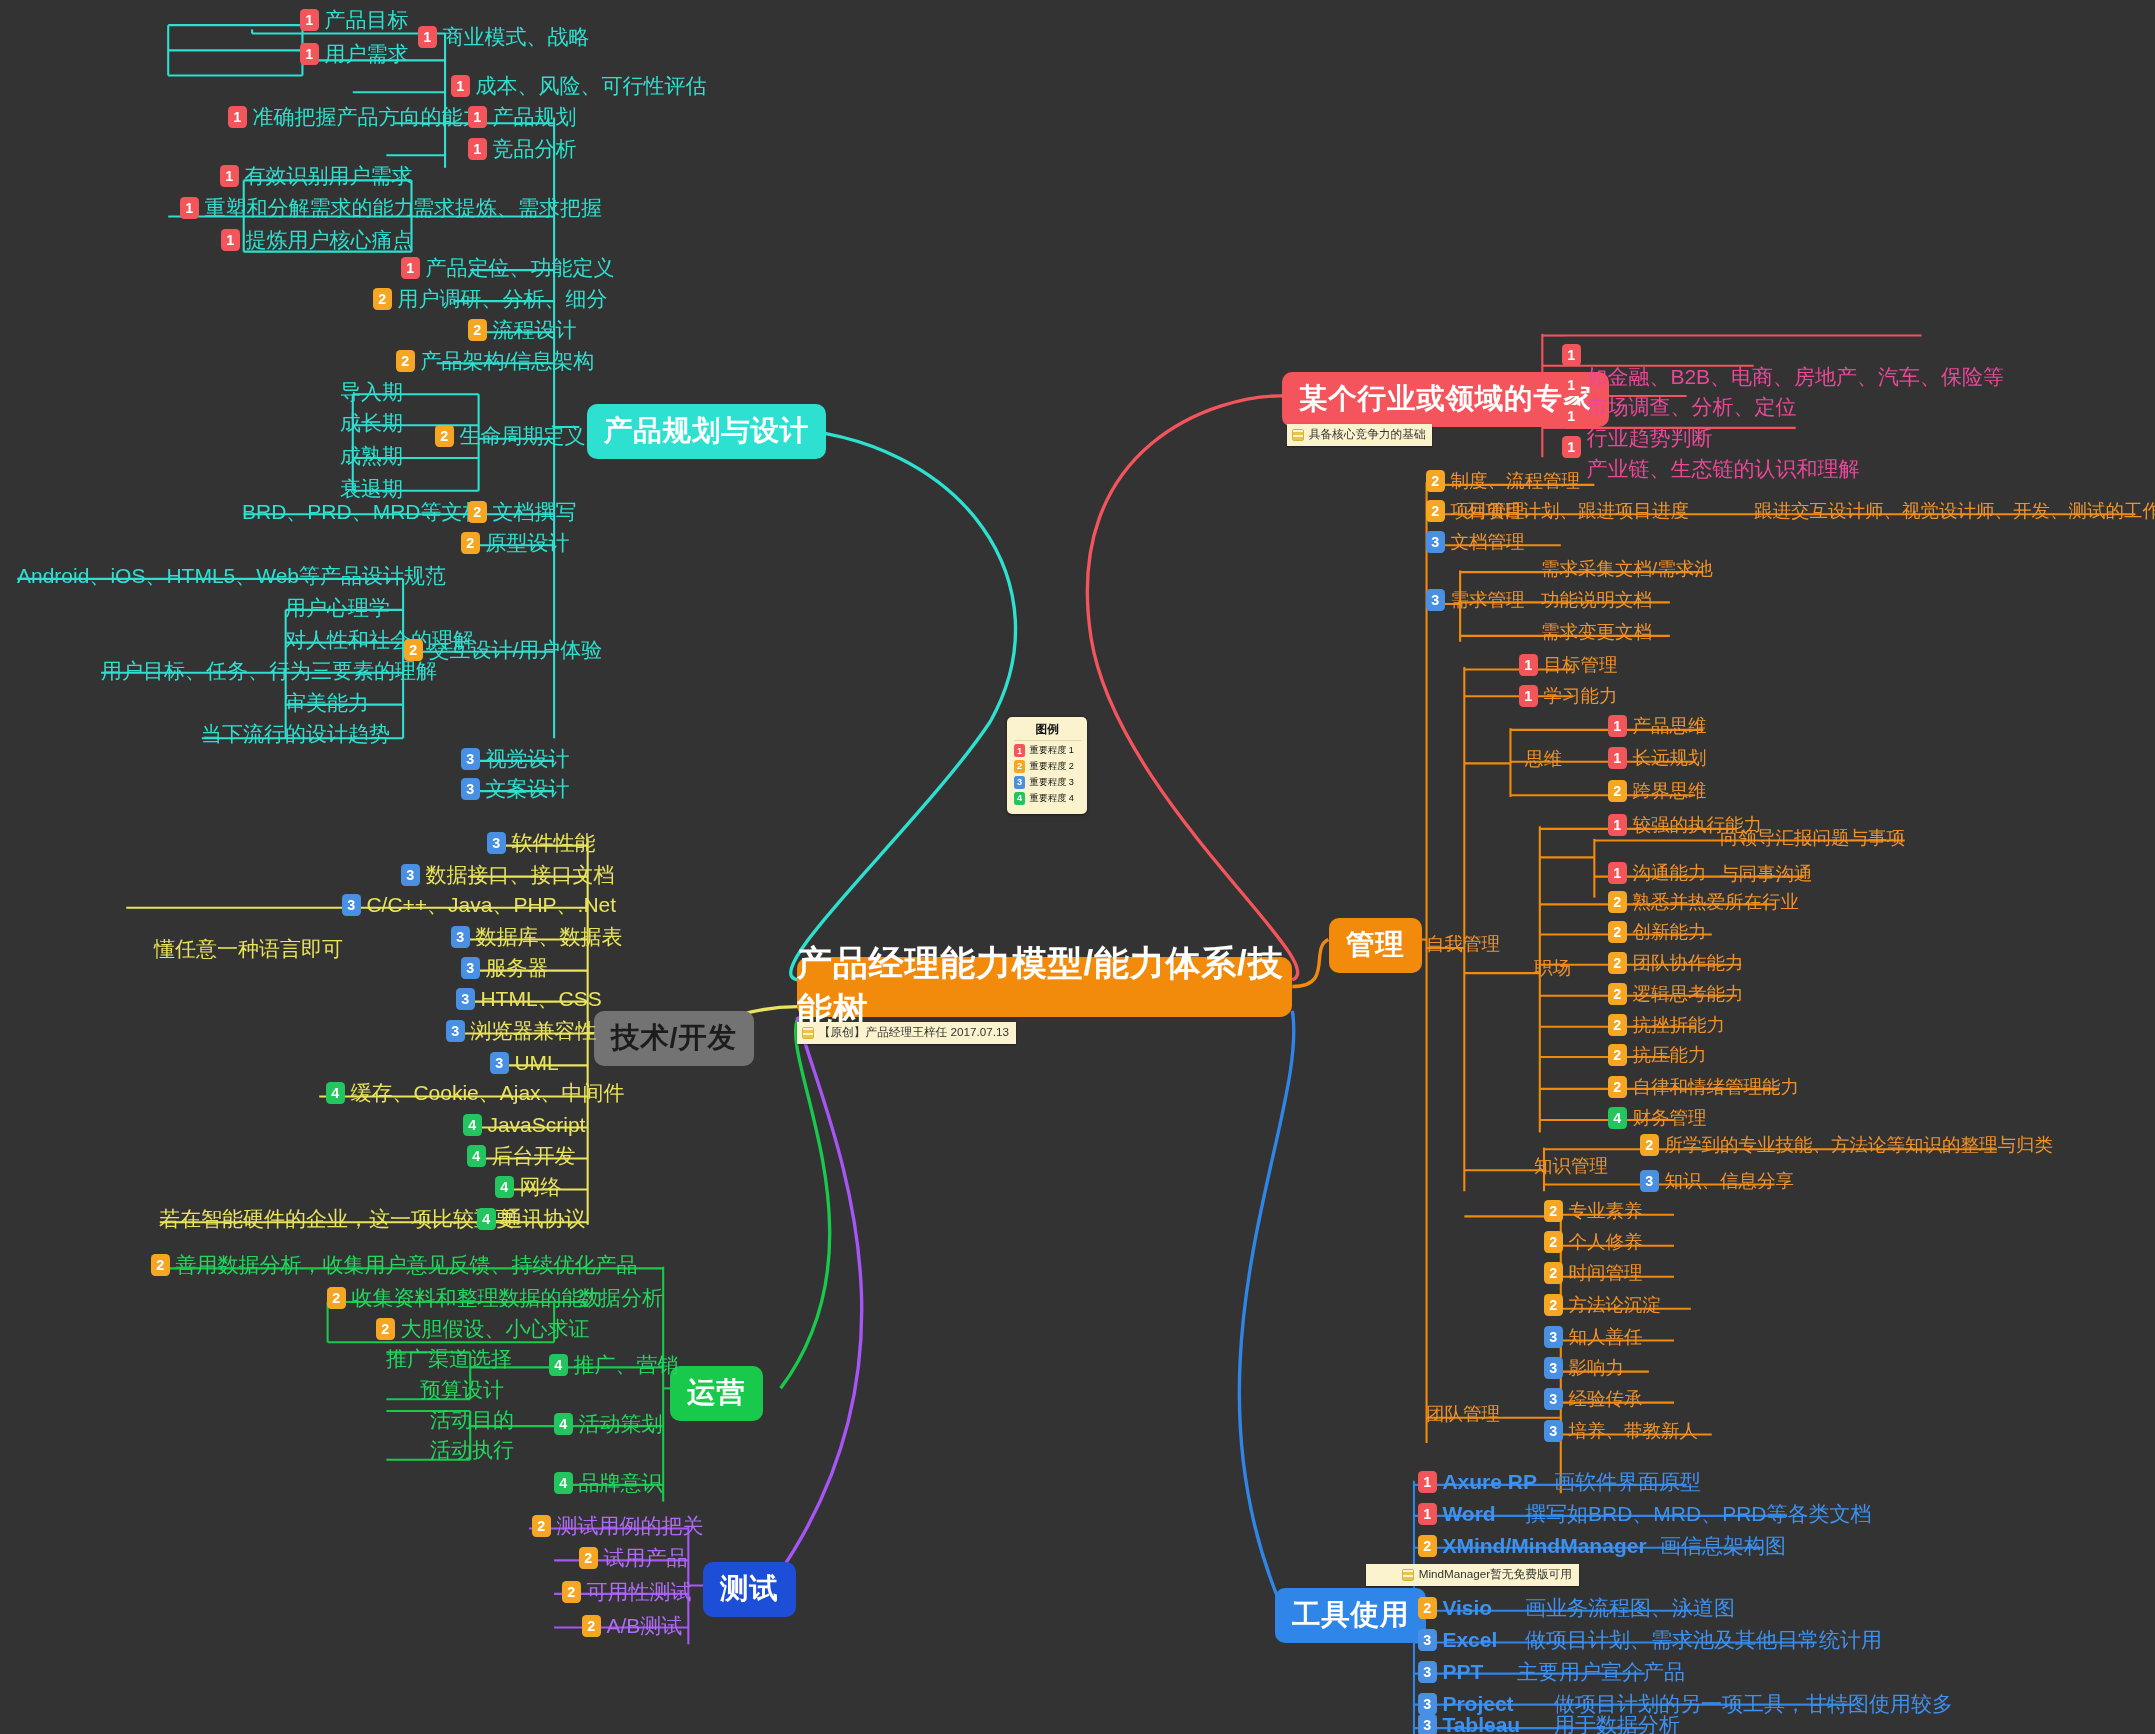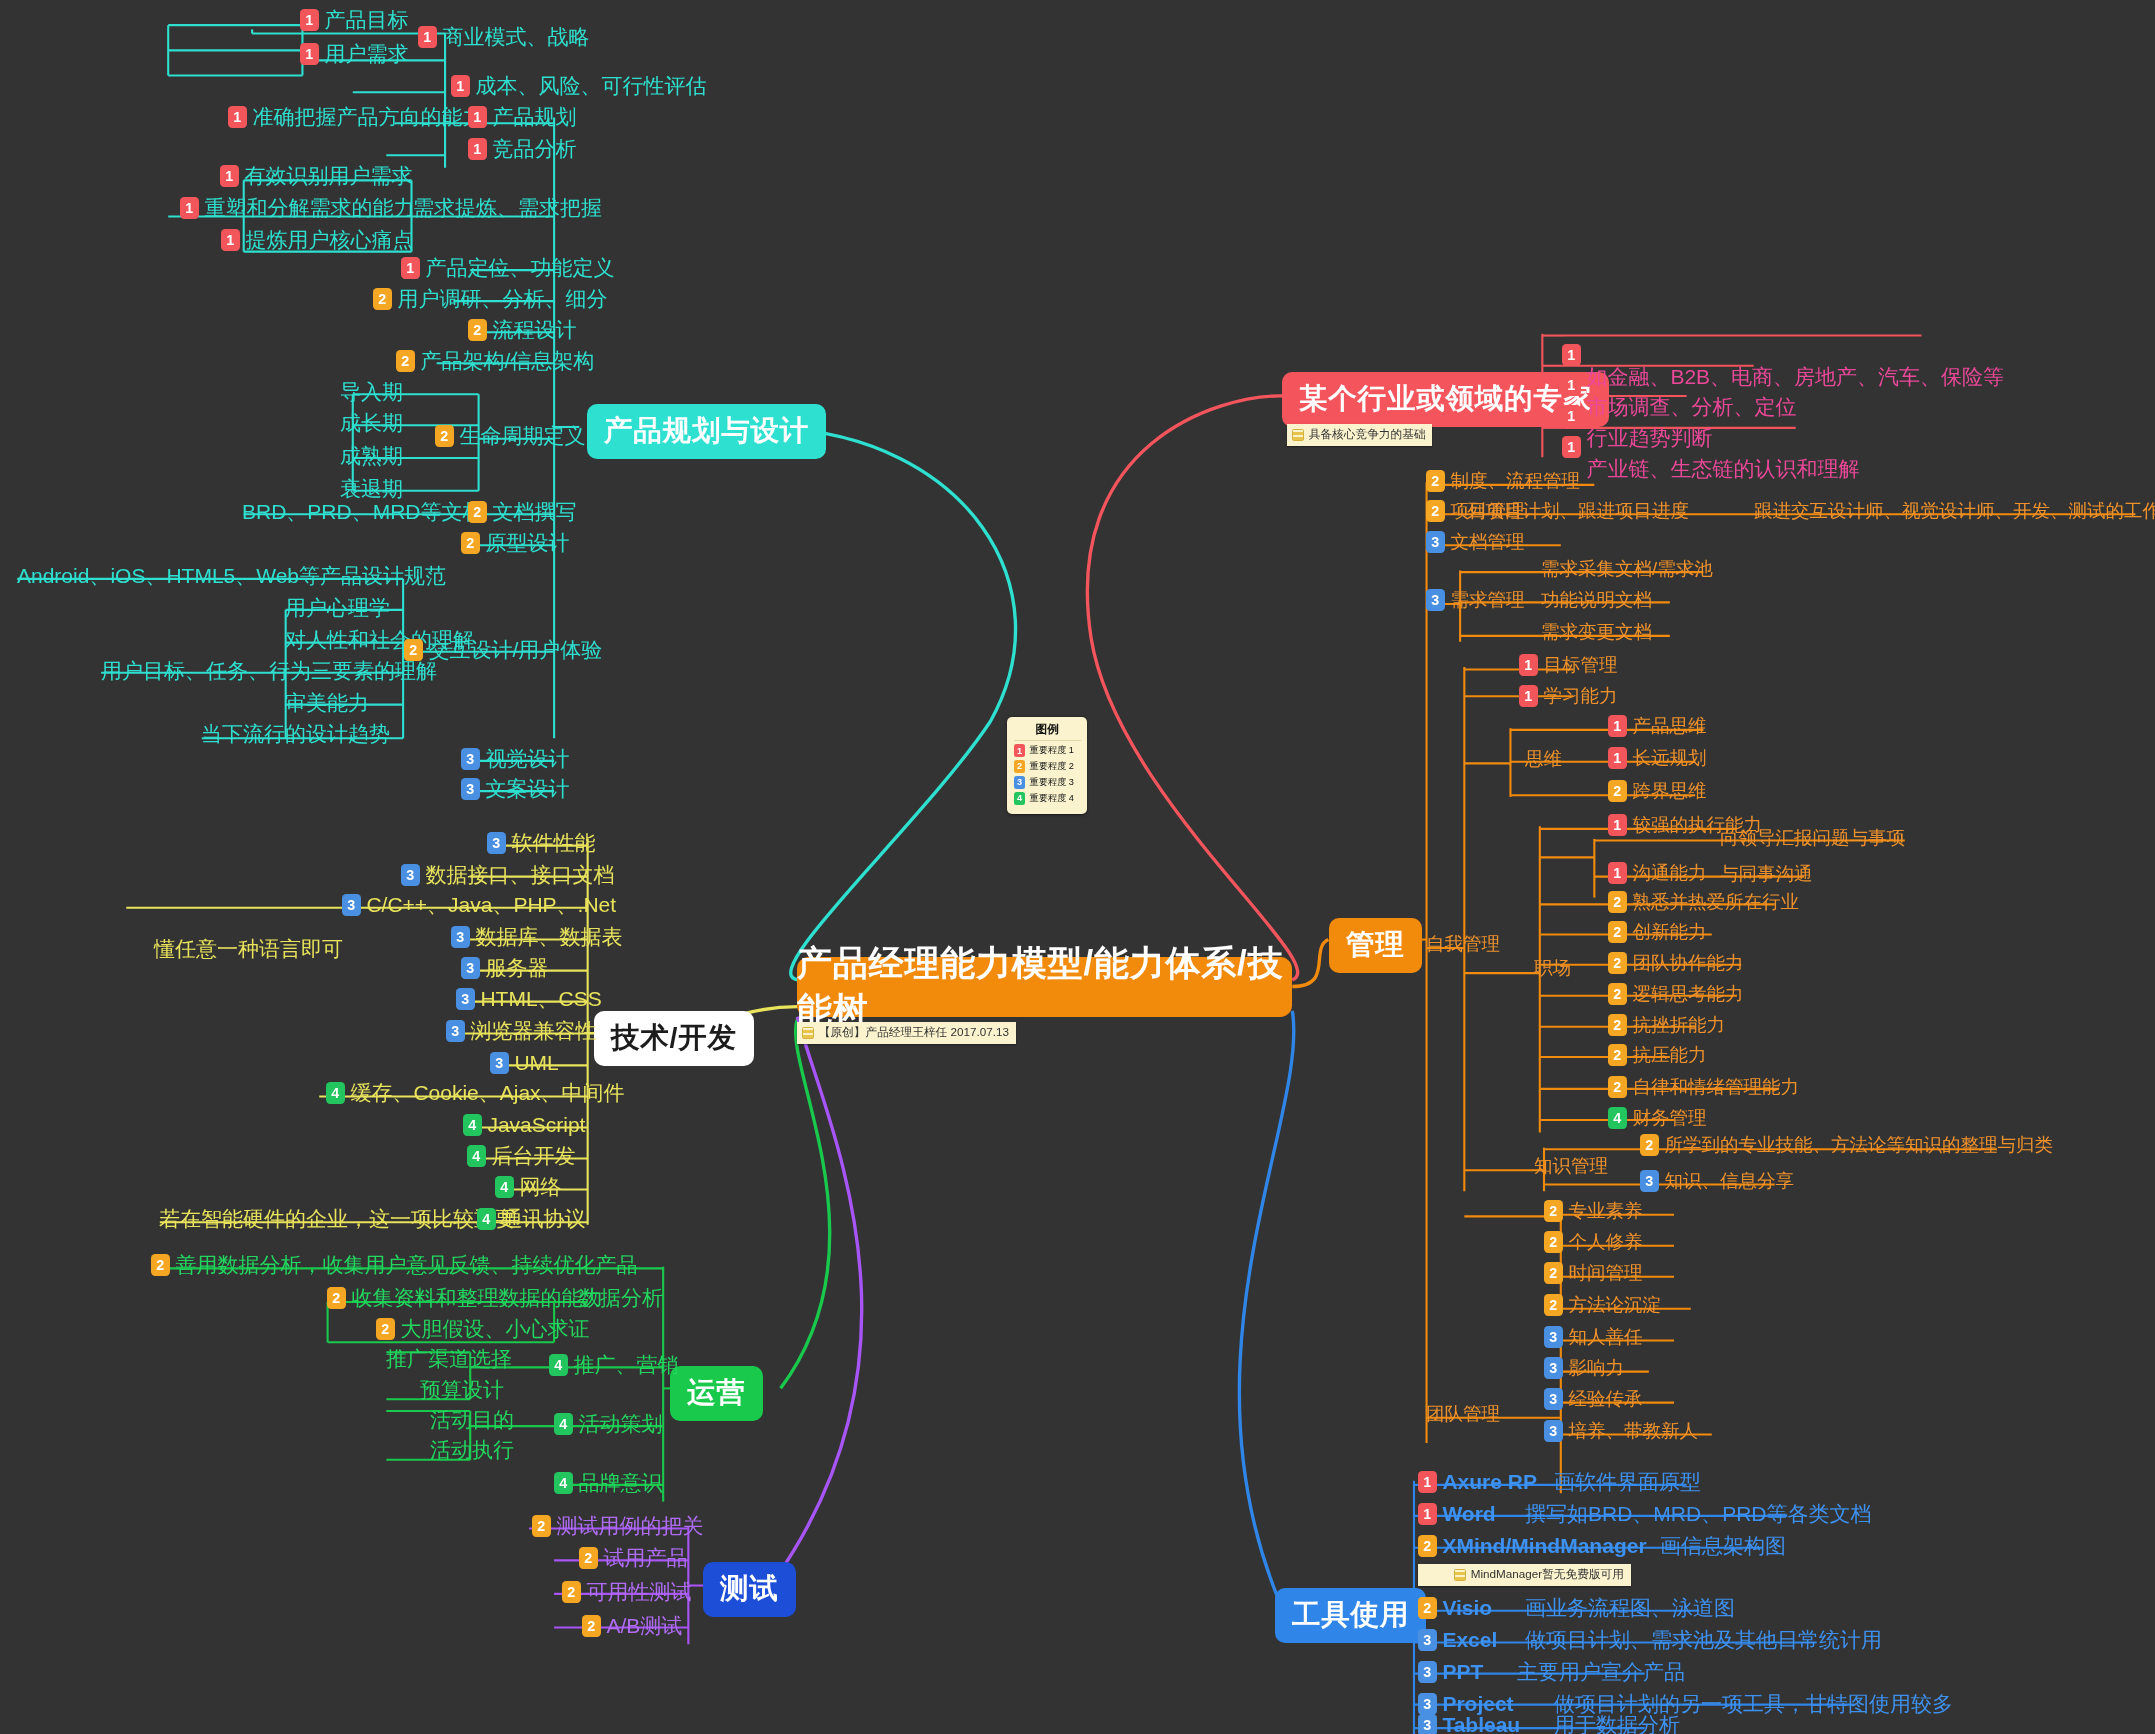--- a/index.html
+++ b/index.html
@@ -293,21 +293,21 @@
   </div>
   <div class="lgrow">
     <span class="pri p4">4</span>
     <span>重要程度 4</span>
   </div>
 </div>
 
 <div class="branch" style="left:587px;top:404px;background:#2ee0d0;">
   <span>产品规划与设计</span>
     </div>
-<div class="branch dark" style="left:594px;top:1011px;background:#ffffff;">
+<div class="branch dark" style="left:594px;top:1011px;background:#737373;">
   <span>技术/开发</span>
     </div>
 <div class="branch" style="left:670px;top:1366px;background:#18c94c;">
   <span>运营</span>
     </div>
 <div class="branch" style="left:703px;top:1562px;background:#1d4ed8;">
   <span>测试</span>
     </div>
 <div class="branch" style="left:1282px;top:372px;background:#f4555c;">
   <span>某个行业或领域的专家</span>
@@ -741,21 +741,21 @@
 <div class="node c-blue" style="left:1525px;top:1502px;">
       <span class="tx">撰写如BRD、MRD、PRD等各类文档</span>
     </div>
 <div class="node c-blue bold" style="left:1418px;top:1534px;">
       <span class="pri p2">2</span>
       <span class="tx">XMind/MindManager</span>
     </div>
 <div class="node c-blue" style="left:1660px;top:1534px;">
       <span class="tx">画信息架构图</span>
     </div>
-<div class="note" style="left:1418px;top:1564px;padding-left:36px;">
+<div class="note" style="left:1366px;top:1564px;padding-left:36px;">
   <span class="noteico"></span>
   <span>MindManager暂无免费版可用</span>
 </div>
 <div class="node c-blue bold" style="left:1418px;top:1596px;">
       <span class="pri p2">2</span>
       <span class="tx">Visio</span>
     </div>
 <div class="node c-blue" style="left:1525px;top:1596px;">
       <span class="tx">画业务流程图、泳道图</span>
     </div>

